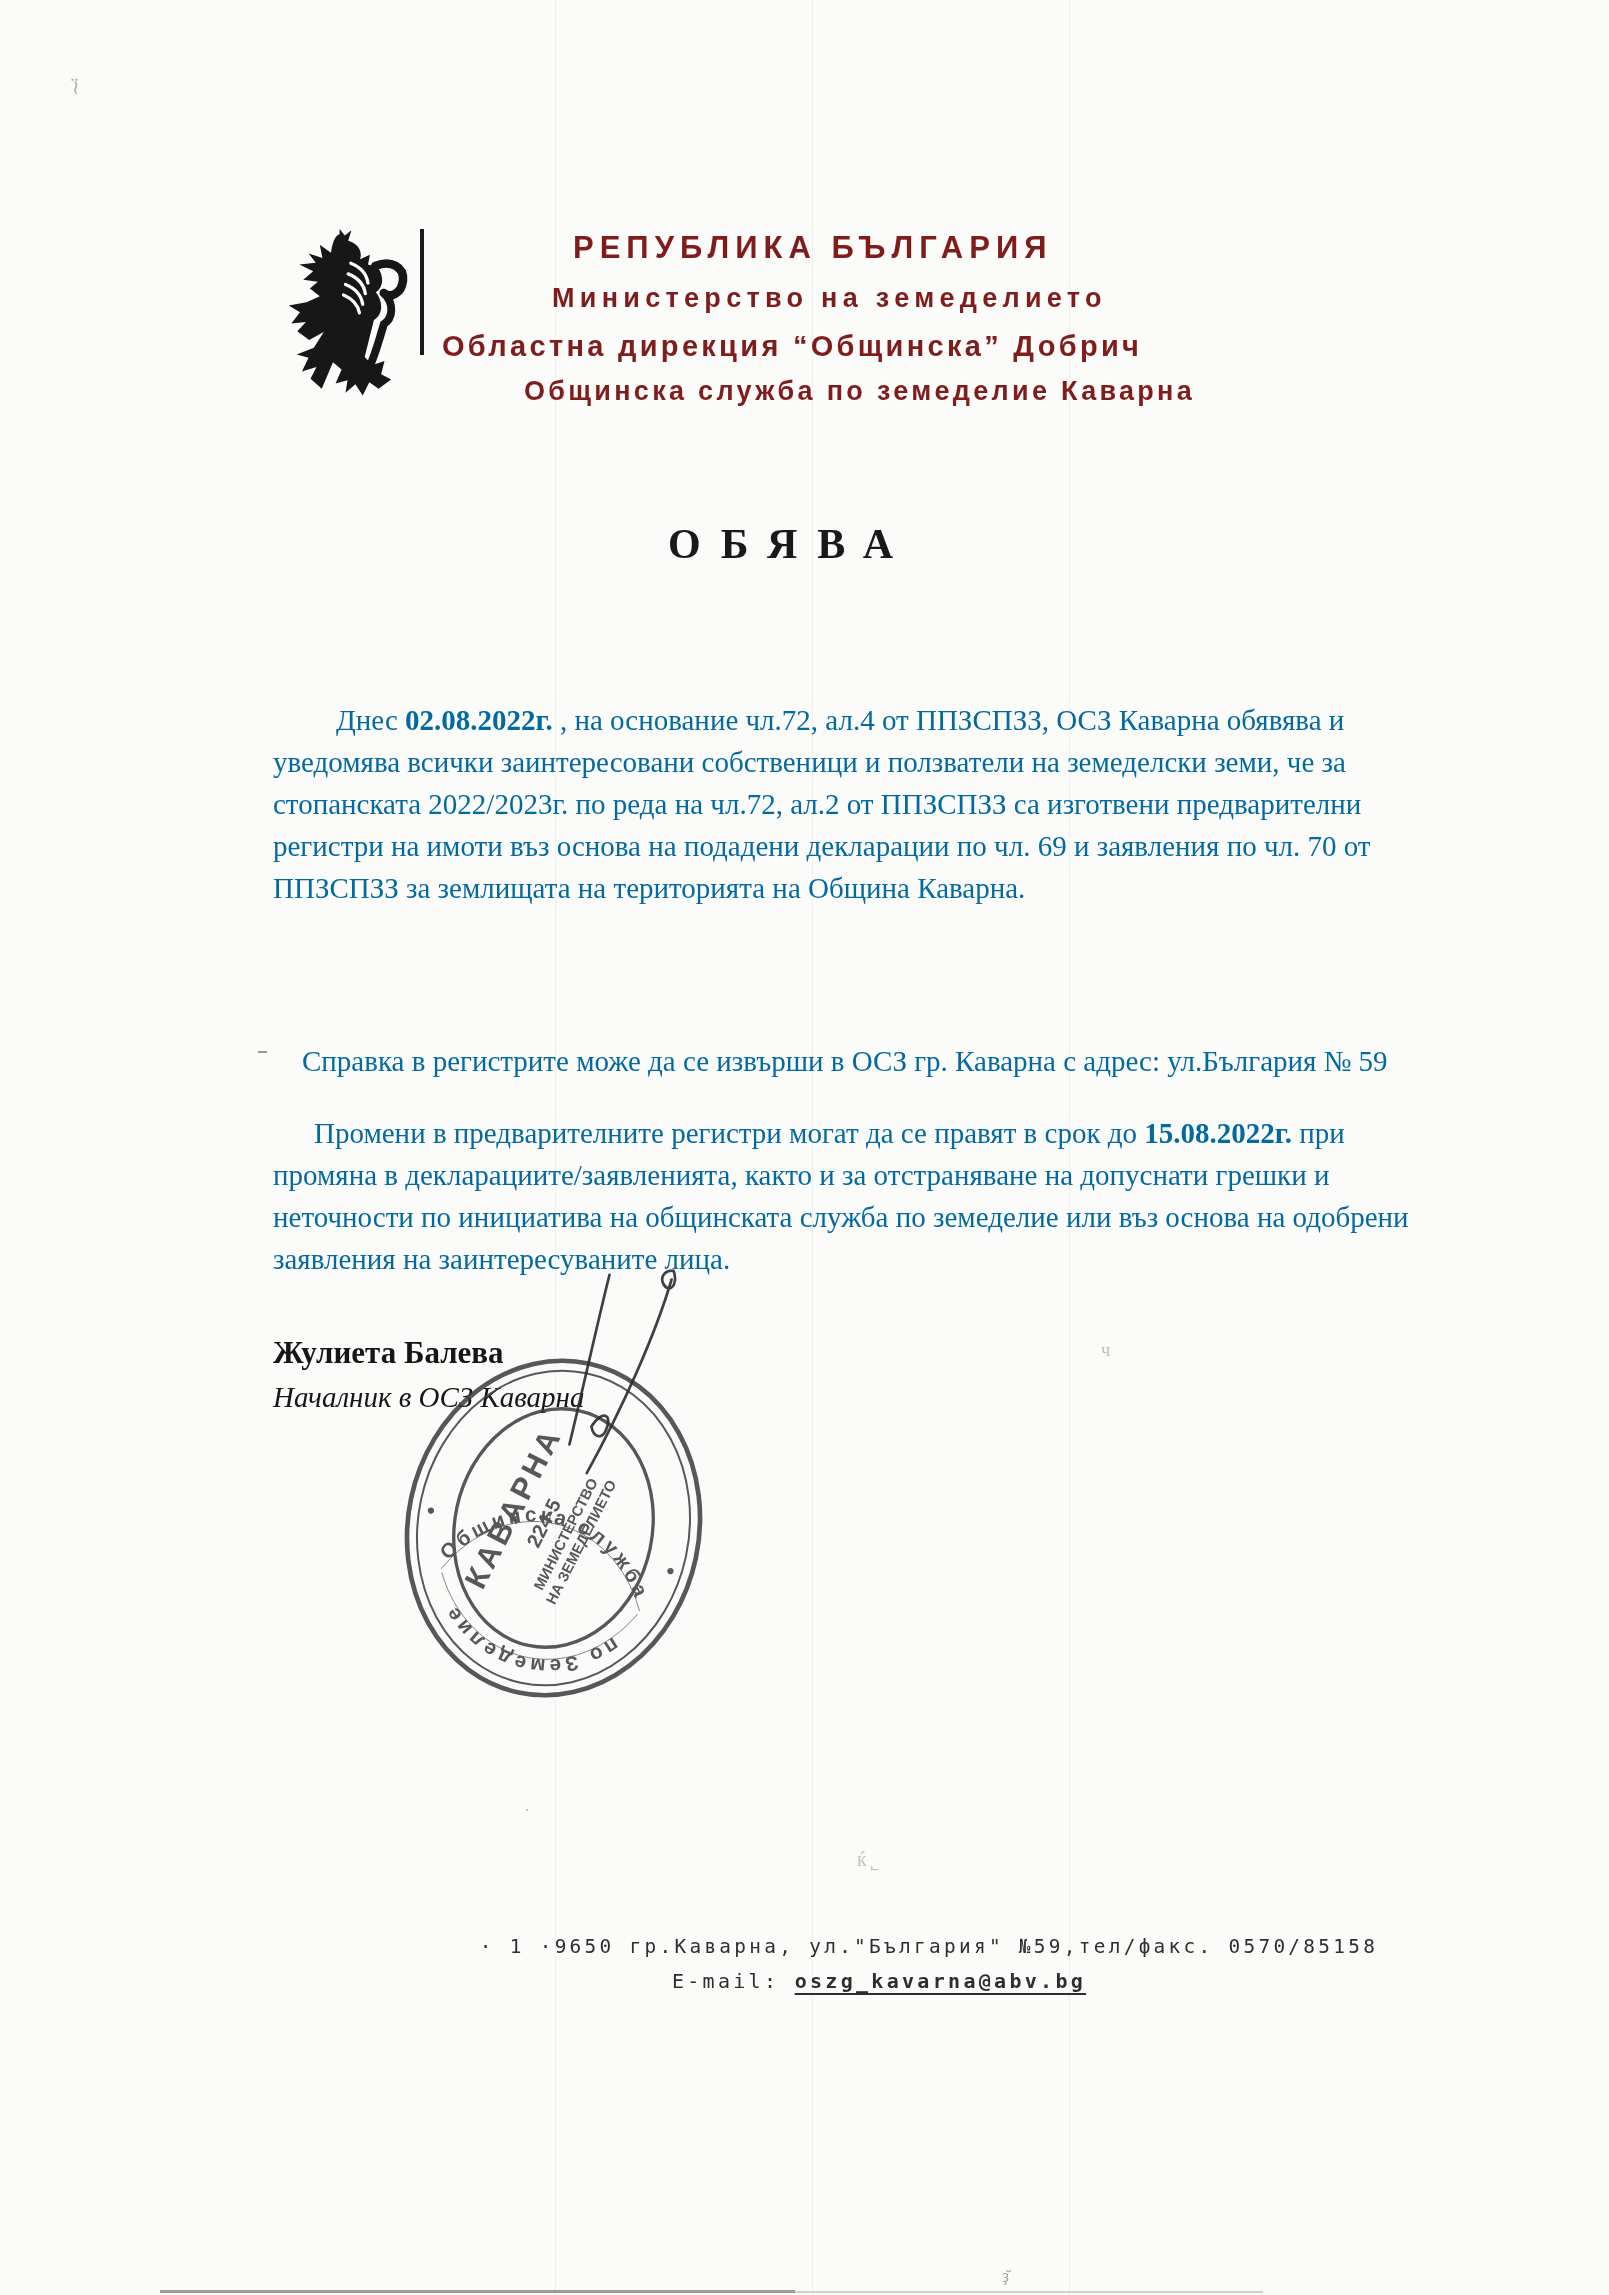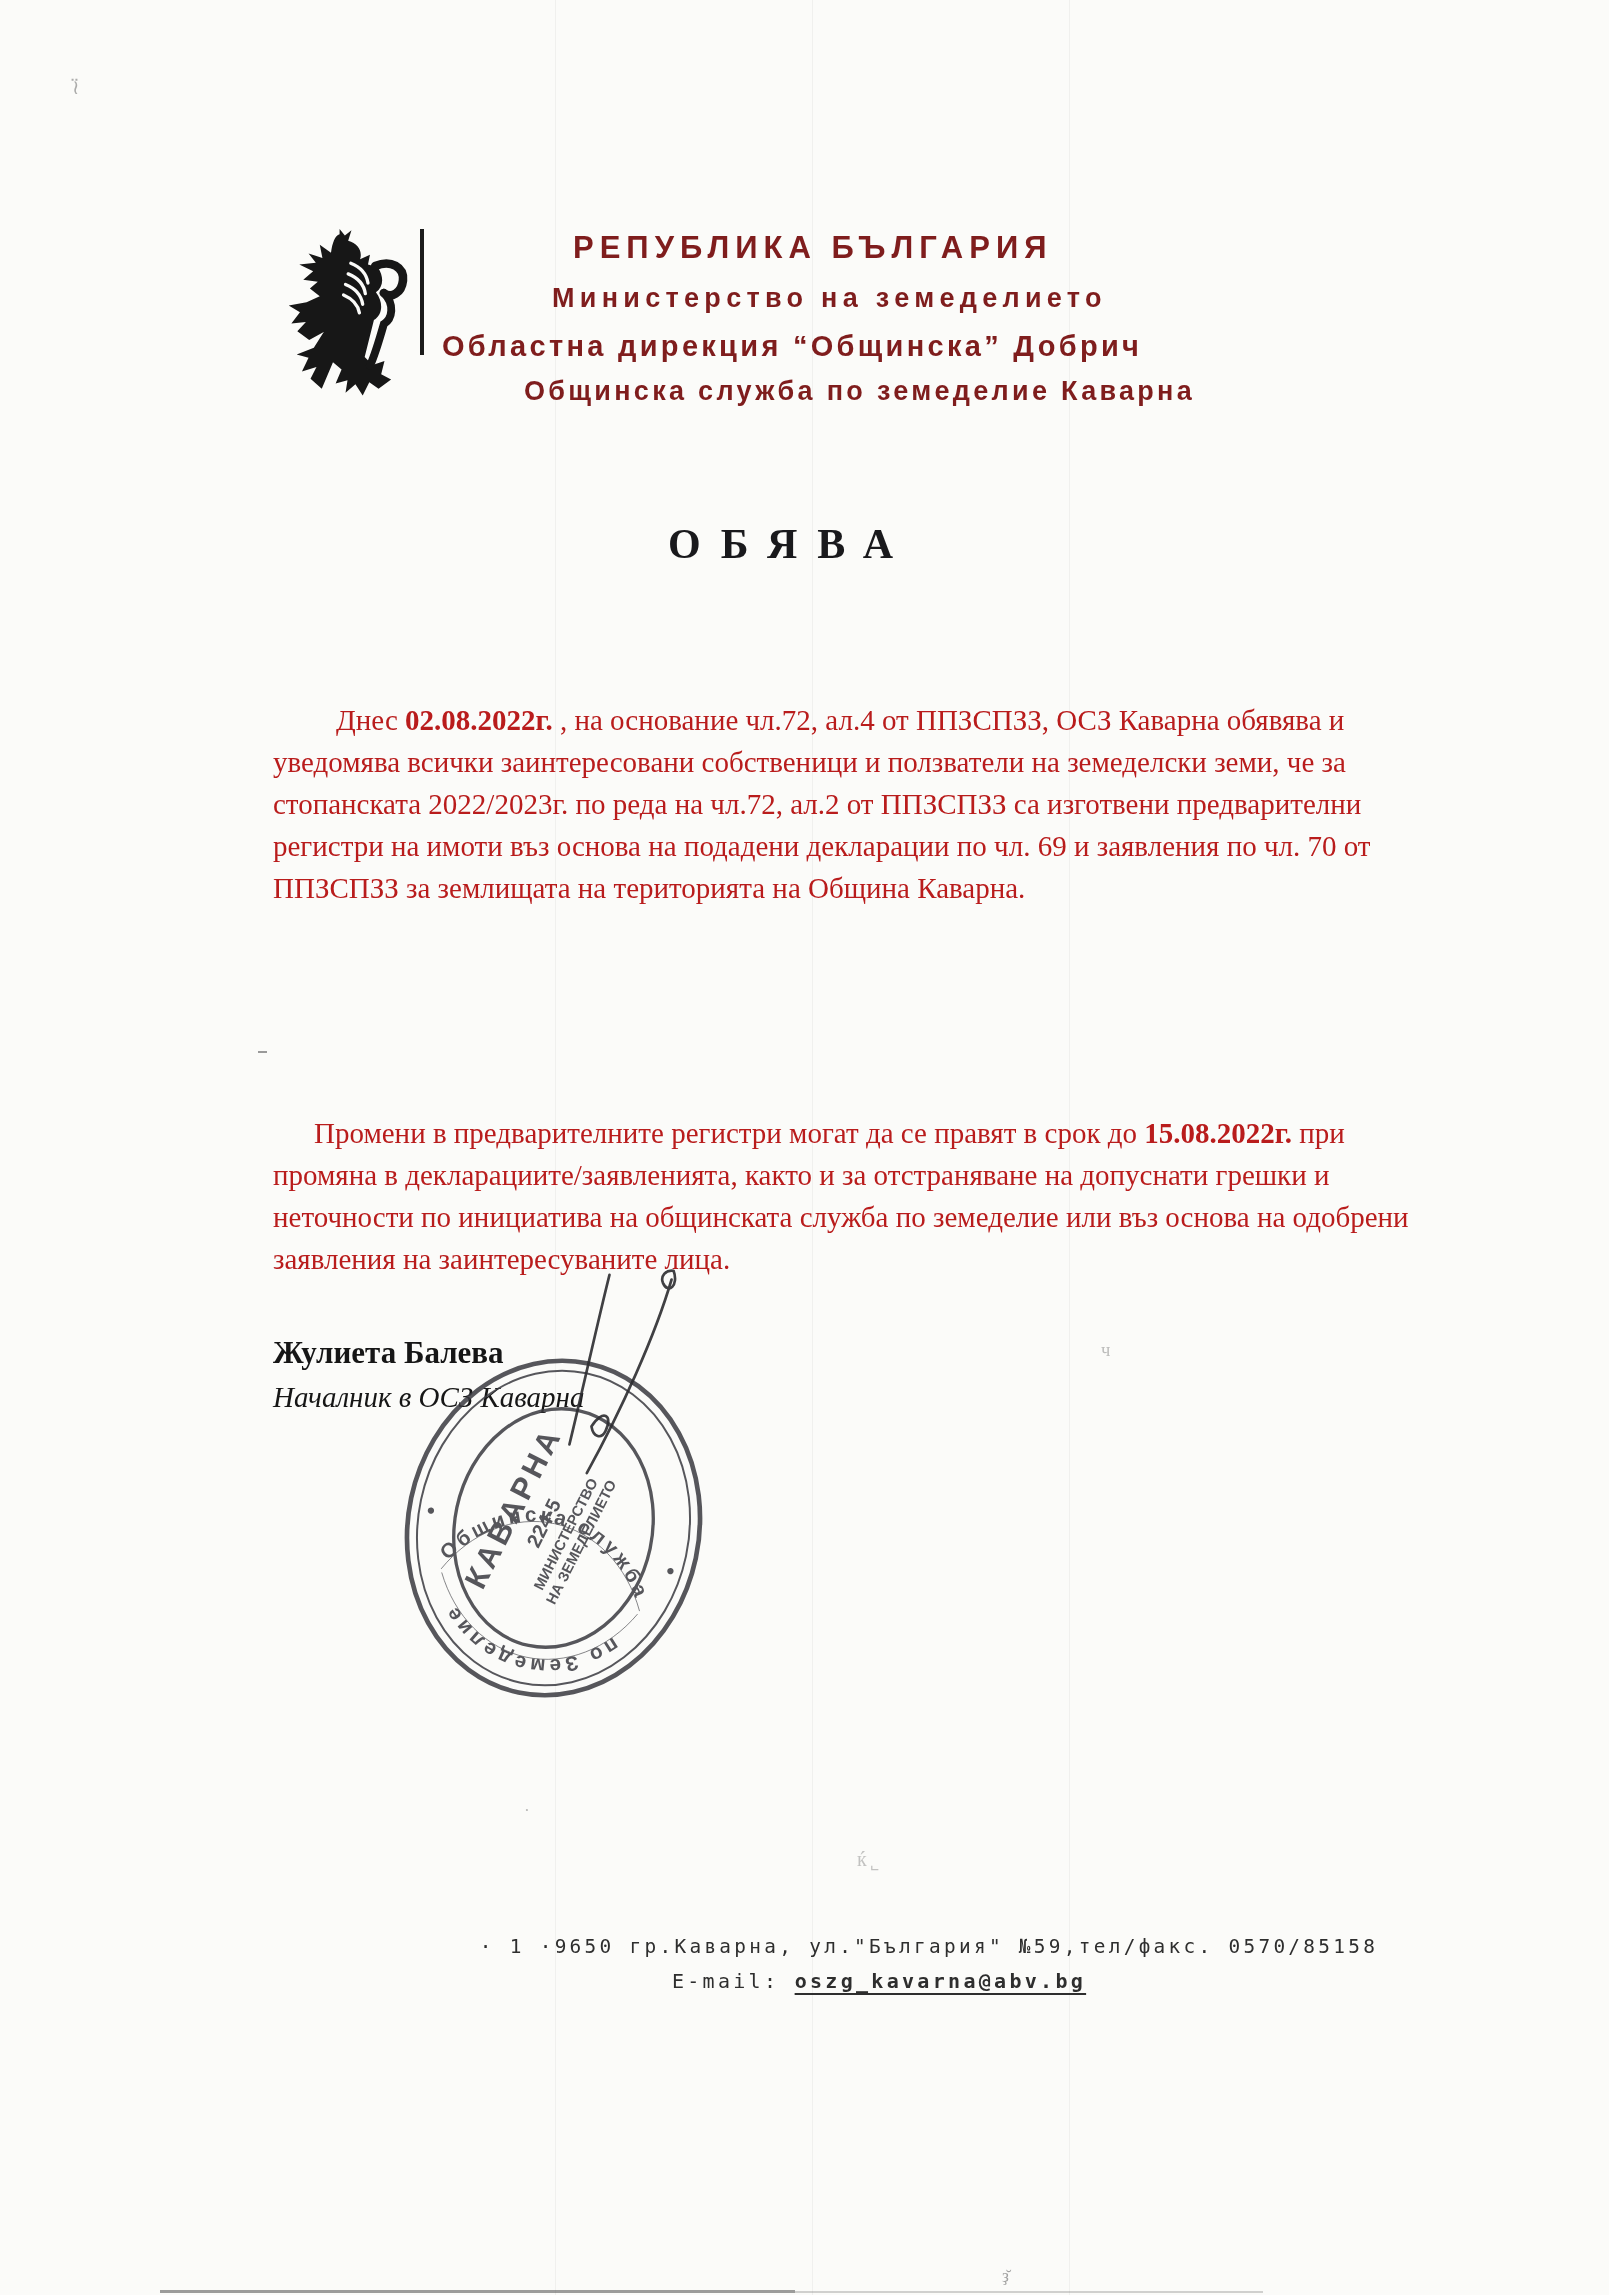--- a/index.html
+++ b/index.html
@@ -14,21 +14,21 @@
   
   .hline{position:absolute;font-family:"Liberation Sans", sans-serif;font-weight:bold;color:#7f1d1d;white-space:nowrap;}
   .hl1{left:573px;top:230px;font-size:31px;letter-spacing:6px;}
   .hl2{left:552px;top:283px;font-size:27px;letter-spacing:5.3px;text-align:center;}
   .hl3{left:442px;top:330px;font-size:29px;letter-spacing:3.3px;}
   .hl4{left:524px;top:376px;font-size:27px;letter-spacing:3.3px;}
   .vbar{left:420px;top:229px;width:4px;height:126px;background:#1b1b1b;}
   
   .doc-title{left:668px;top:520px;font-size:42px;font-weight:bold;letter-spacing:20px;color:#19191c;white-space:nowrap;}
   
-  .para{position:absolute;left:273px;width:1164px;font-size:29px;line-height:42px;color:#b91c1c;margin:0;}
+  .para{position:absolute;left:273px;width:1164px;font-size:29px;line-height:42px;color:#0369a1;margin:0;}
   .p1{top:699px;text-indent:63px;}
   .p2{top:928px;text-indent:41px;}
   .p3{top:1040px;text-indent:29px;}
   .p4{top:1112px;text-indent:41px;}
   .bdate{font-weight:bold;}
   
   .sig-name{left:273px;top:1335px;font-size:31px;font-weight:bold;white-space:nowrap;}
   .sig-role{left:273px;top:1381px;font-size:29px;font-style:italic;white-space:nowrap;}
   .stamp-svg{left:380px;top:1334px;width:347px;height:388px;opacity:.85;filter:blur(0.4px);}
   .pen-svg{left:528px;top:1256px;width:187px;height:234px;}
@@ -73,20 +73,21 @@
   <div class="hline hl1">РЕПУБЛИКА БЪЛГАРИЯ</div>
   <div class="hline hl2">Министерство на земеделието</div>
   <div class="hline hl3">Областна дирекция “Общинска” Добрич</div>
   <div class="hline hl4">Общинска служба по земеделие Каварна</div>
 
   <div class="abs doc-title">ОБЯВА</div>
 
   <p class="para p1"><span>Днес </span><span class="bdate">02.08.2022г.</span><span> , на основание чл.72, ал.4 от ППЗСПЗЗ, ОСЗ Каварна обявява и уведомява всички заинтересовани собственици и ползватели на земеделски земи, че за стопанската 2022/2023г. по реда на чл.72, ал.2 от ППЗСПЗЗ са изготвени предварителни регистри на имоти въз основа на подадени декларации по чл. 69 и заявления по чл. 70 от ППЗСПЗЗ за землищата на територията на Община Каварна.</span></p>
 
 
+  <p class="para p3">Справка в регистрите може да се извърши в ОСЗ  гр. Каварна с адрес: ул.България № 59</p>
 
   <p class="para p4"><span>Промени в предварителните регистри могат да се правят в срок до </span><span class="bdate">15.08.2022г.</span><span> при промяна в декларациите/заявленията, както и за отстраняване на допуснати грешки и неточности по инициатива на общинската служба по земеделие или въз основа на одобрени заявления на заинтересуваните лица.</span></p>
 
   <div class="abs sig-name">Жулиета Балева</div>
   <div class="abs sig-role">Началник в ОСЗ Каварна</div>
 
   <svg class="abs stamp-svg" viewBox="-260 -290 520 580">
     <g transform="rotate(12)" stroke="#3a3a40" fill="none">
       <ellipse rx="218" ry="252" stroke-width="7"></ellipse>
       <ellipse rx="203" ry="237" stroke-width="3"></ellipse>

